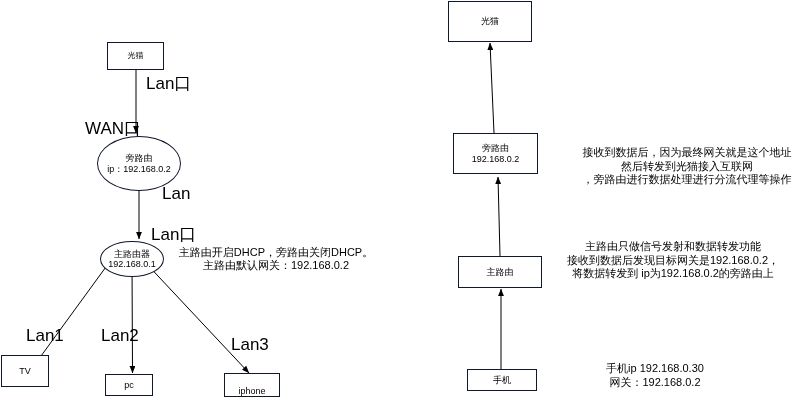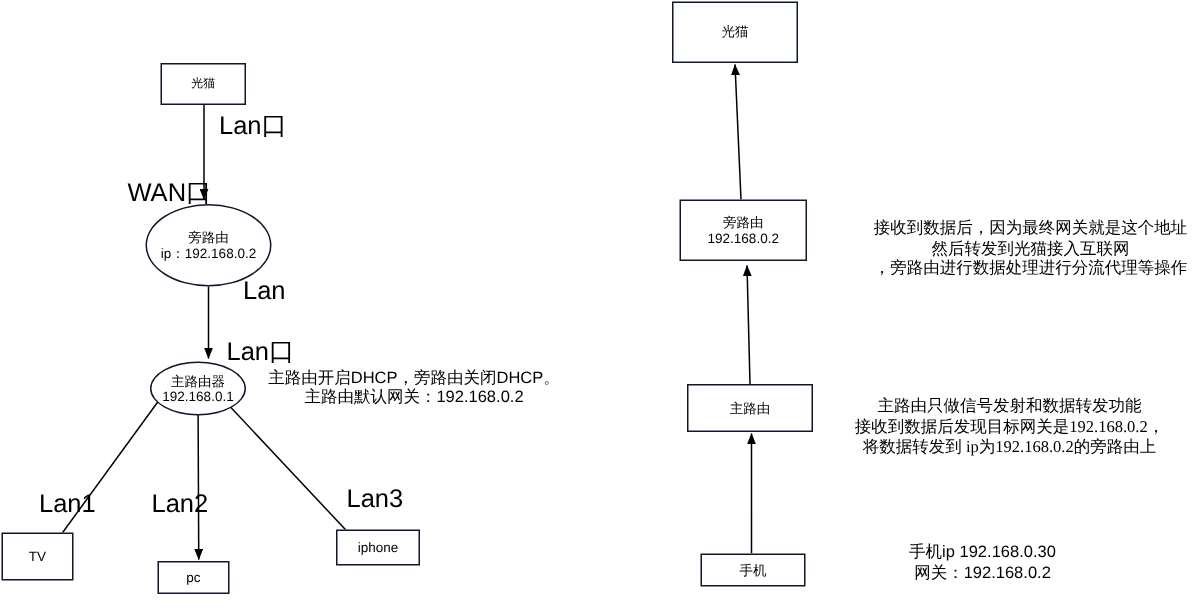--- a/index.html
+++ b/index.html
@@ -97,29 +97,29 @@
     <span>192.168.0.1</span>
   </div>
 
   <div class="note" style="left:166px; top:245.5px; width:220px;">
     <div>主路由开启DHCP，旁路由关闭DHCP。</div>
     <div>主路由默认网关：192.168.0.2</div>
   </div>
 
   <div class="lbl" style="left:10px; top:330px;margin-left:16px;">Lan1</div>
   <div class="lbl" style="left:101px; top:330px;">Lan2</div>
-  <div class="lbl" style="left:231px; top:327px;">Lan3</div>
+  <div class="lbl" style="left:231px; top:339px;">Lan3</div>
 
   <div class="box fs9" style="left:1px; top:355px; width:48px; height:32px;">
     <span>TV</span>
   </div>
   <div class="box fs9" style="left:105px; top:374px; width:48px; height:22px;">
     <span>pc</span>
   </div>
-  <div class="box fs9" style="left:224px; top:353px; width:56px; height:24px;">
+  <div class="box fs9" style="left:224px; top:373px; width:56px; height:24px;justify-content:flex-end;">
     <span>iphone</span>
   </div>
 
   <div class="box fs9" style="left:448px; top:1px; width:84px; height:41px;">
     <span>光猫</span>
   </div>
 
   <div class="box fs9" style="left:453px; top:133px; width:85px; height:41px;">
     <span>旁路由</span>
     <span>192.168.0.2</span>
@@ -132,21 +132,21 @@
   <div class="box fs9" style="left:467px; top:369px; width:70px; height:22px;">
     <span>手机</span>
   </div>
 
   <div class="note" style="left:577px; top:134px; width:220px;margin-top:12px;">
     <div>接收到数据后，因为最终网关就是这个地址</div>
     <div>然后转发到光猫接入互联网</div>
     <div>，旁路由进行数据处理进行分流代理等操作</div>
   </div>
 
-  <div class="note" style="left:563px; top:265px; width:220px;font-family:Liberation Serif, serif;">
+  <div class="note" style="left:563px; top:240px; width:220px;">
     <div>主路由只做信号发射和数据转发功能</div>
     <div>接收到数据后发现目标网关是192.168.0.2，</div>
     <div>将数据转发到 ip为192.168.0.2的旁路由上</div>
   </div>
 
   <div class="note" style="left:595px; top:362px; width:120px;">
     <div>手机ip 192.168.0.30</div>
     <div>网关：192.168.0.2</div>
   </div>
 

